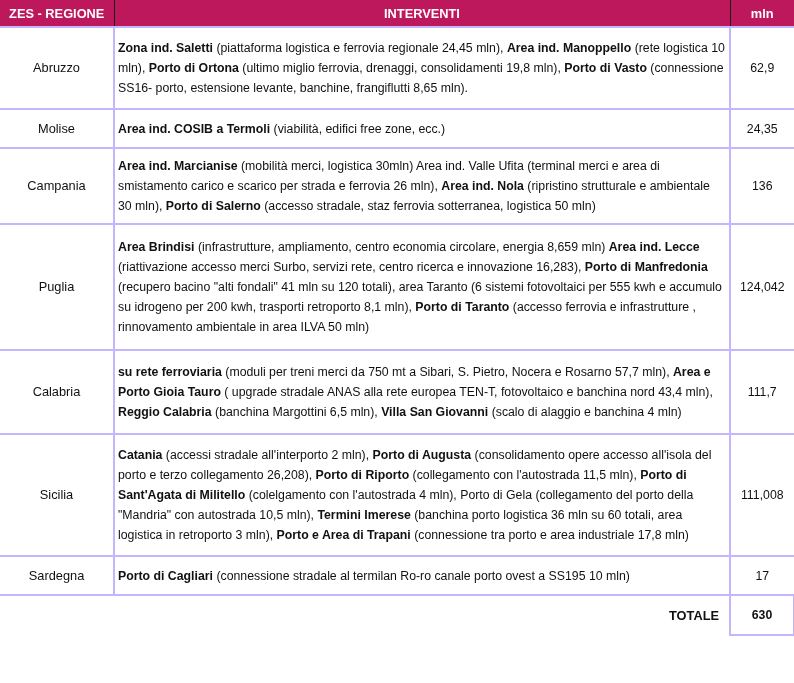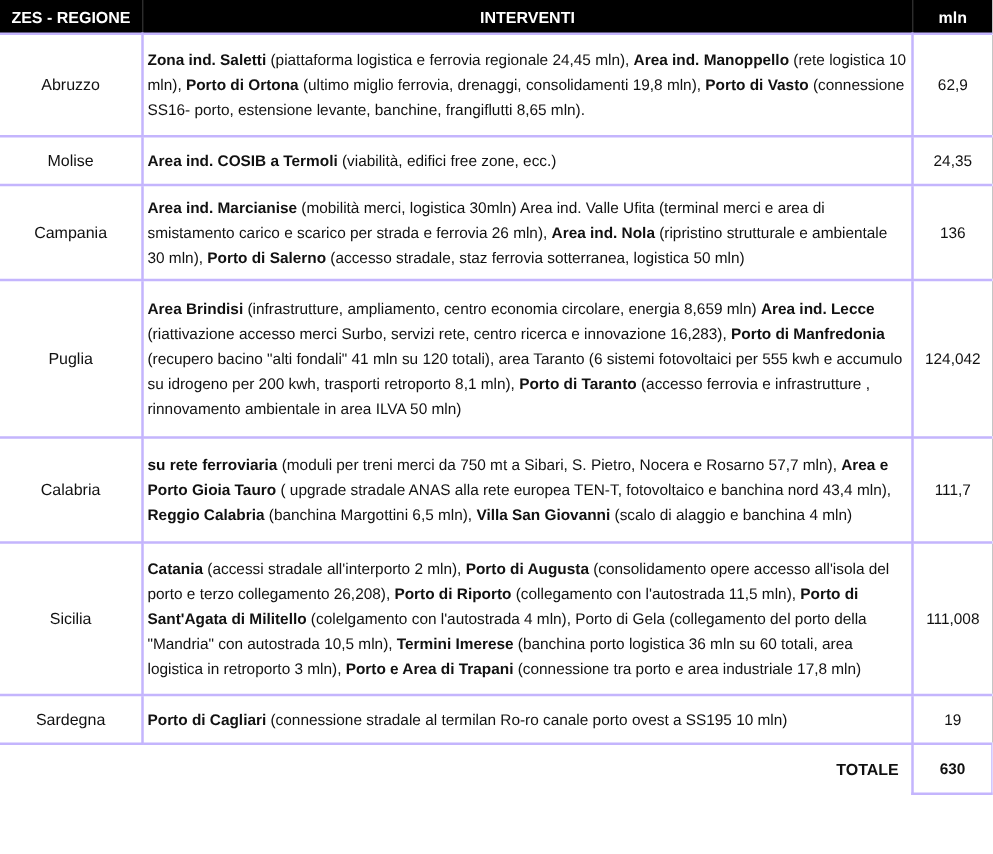--- a/index.html
+++ b/index.html
@@ -1,21 +1,21 @@
 <!DOCTYPE html>
 <html><head>
   <meta charset="utf-8">
   <style>
     html, body { margin: 0; padding: 0; background: #ffffff; }
     body { width: 794px; height: 683px; overflow: hidden; font-family: "Liberation Sans", sans-serif; font-size: 12.3px; color: #111; }
     table { border-collapse: collapse; table-layout: fixed; width: 794px; }
     col.c1 { width: 114px; }
     col.c2 { width: 616px; }
     col.c3 { width: 64px; }
-    th { background: #000000; color: #ffffff; font-weight: bold; font-size: 12.8px; height: 26px; padding: 0; text-align: center; border-right: 1px solid #1a1a1a; }
+    th { background: #be185d; color: #ffffff; font-weight: bold; font-size: 12.8px; height: 26px; padding: 0; text-align: center; border-right: 1px solid #1a1a1a; }
     th:last-child { border-right: none; }
     td { border: 2px solid #c4b5fd; padding: 0 4px; vertical-align: middle; line-height: 20px; }
     td.region { border-left: none; text-align: center; font-weight: normal; font-size: 12.8px; }
     td.value { text-align: center; border-right: 1px solid #1a1a1a; }
     td.desc { padding: 0 4px 0 3px; }
     b { font-weight: bold; }
     tr.r-abruzzo td { height: 80px; }
     tr.r-molise td { height: 37px; }
     tr.r-campania td { height: 74px; }
     tr.r-puglia td { height: 124px; margin-top: 20px; }
@@ -71,21 +71,21 @@
       <td class="value">111,7</td>
     </tr>
     <tr class="r-sicilia">
       <td class="region">Sicilia</td>
       <td class="desc"><b>Catania</b><span> (accessi stradale all'interporto 2 mln), </span><b>Porto di Augusta</b><span> (consolidamento opere accesso all'isola del porto e terzo collegamento 26,208), </span><b>Porto di Riporto</b><span> (collegamento con l'autostrada 11,5 mln), </span><b>Porto di Sant'Agata di Militello</b><span>  (colelgamento con l'autostrada 4 mln), Porto di Gela (collegamento del porto della "Mandria" con autostrada 10,5 mln), </span><b>Termini Imerese</b><span>  (banchina porto logistica 36 mln su 60 totali, area  logistica in retroporto 3 mln), </span><b>Porto e Area di Trapani</b><span> (connessione tra porto e area industriale 17,8 mln)</span></td>
       <td class="value">111,008</td>
     </tr>
     <tr class="r-sardegna">
       <td class="region">Sardegna</td>
       <td class="desc"><b>Porto di Cagliari</b><span> (connessione stradale al termilan Ro-ro canale porto ovest a SS195 10 mln)</span></td>
-      <td class="value">19</td>
+      <td class="value">17</td>
     </tr>
     <tr class="r-totale">
       <td class="blank"></td>
       <td class="total-label">TOTALE</td>
       <td class="total-value">630</td>
     </tr>
   </tbody>
 </table>
 
 </body></html>

